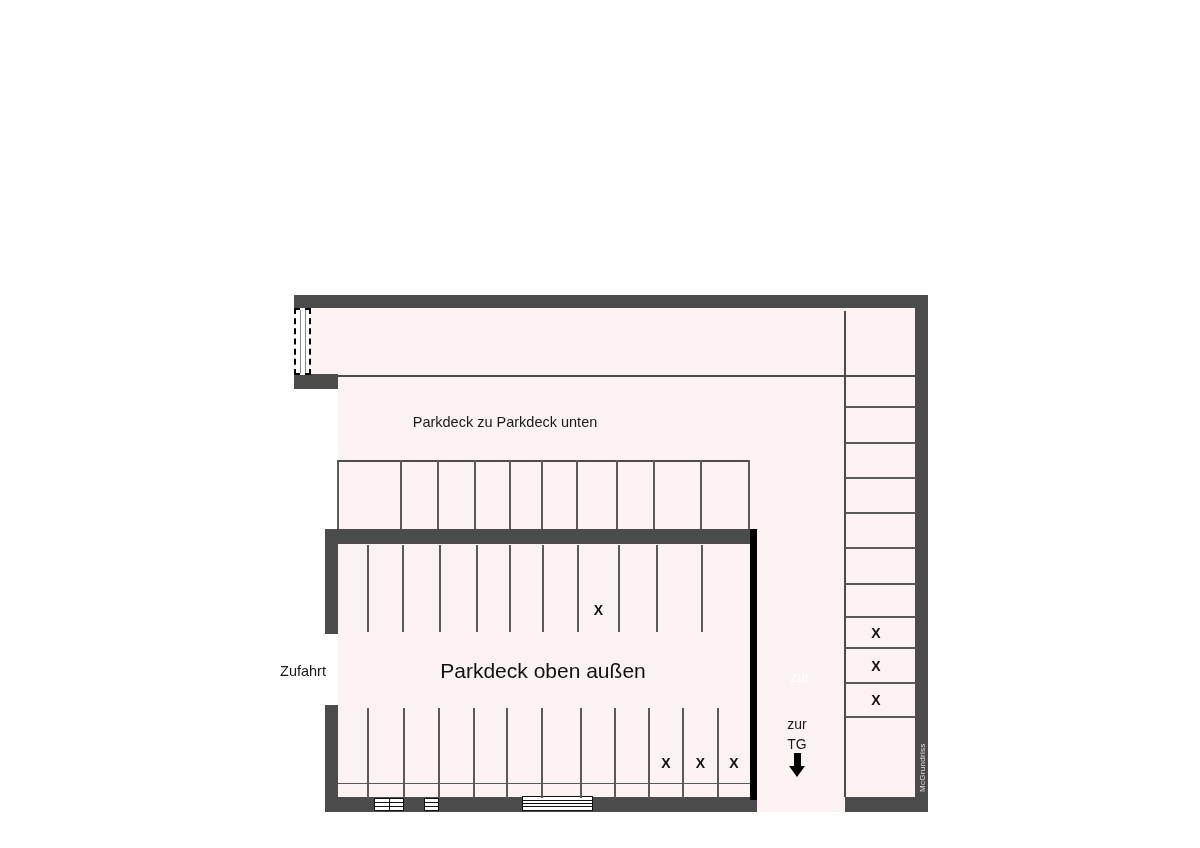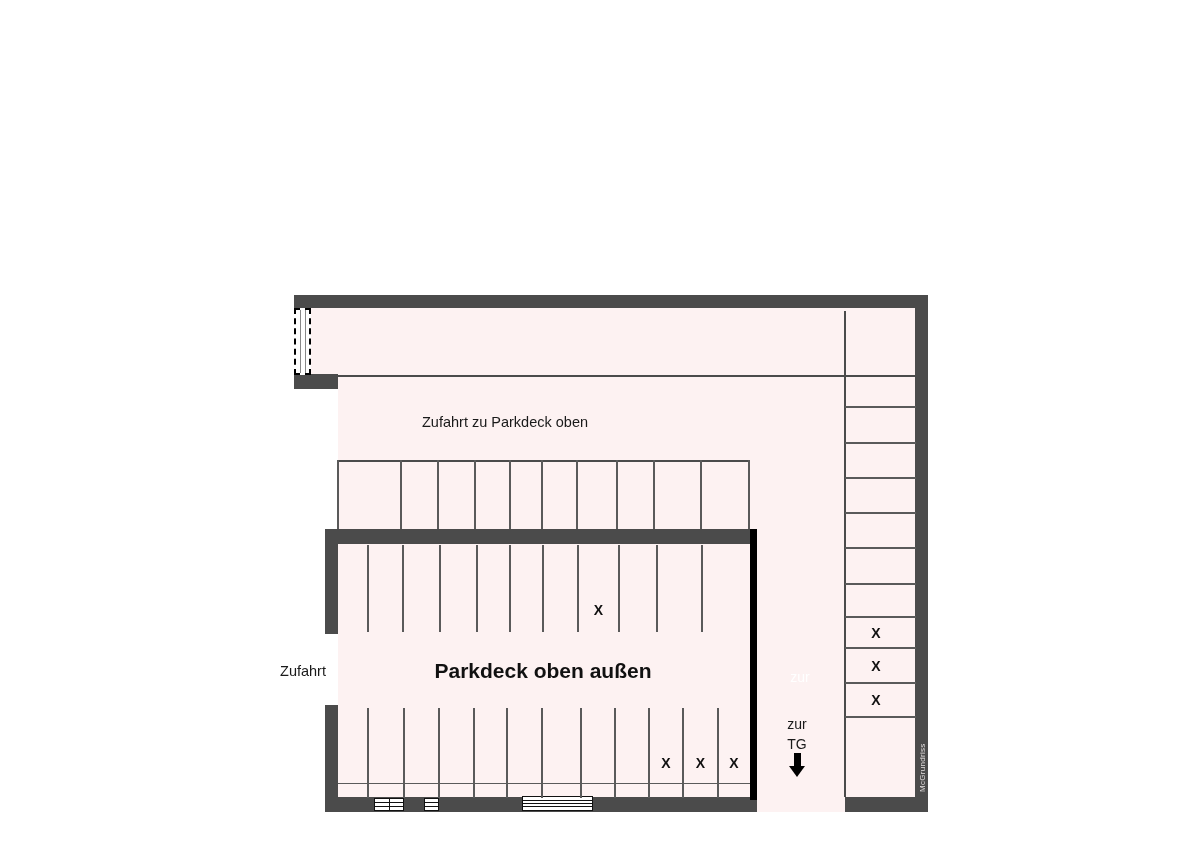--- a/index.html
+++ b/index.html
@@ -54,21 +54,21 @@
   .stair{position:absolute;background:#fff;border:1.5px solid #111;box-sizing:border-box;}
   #stair-1{left:374px;top:798px;width:30px;height:13px;}
   #stair-1-mid{position:absolute;left:13.5px;top:0;bottom:0;width:1.5px;background:#111;}
   #stair-2{left:423.5px;top:798px;width:15px;height:13px;}
   #stair-3{left:522px;top:796px;width:71px;height:15px;}
   .stair-line{position:absolute;left:0;right:0;height:1px;background:#111;}
 
   
   #lane-label{left:505px;top:422px;transform:translate(-50%,-50%);font-size:14.5px;}
   #plan-title{left:543px;top:671px;transform:translate(-50%,-50%);
-              font-size:21px;font-weight:700;color:#111;}
+              font-size:21px;font-weight:400;color:#111;}
   #entrance-label{left:303px;top:671px;transform:translate(-50%,-50%);font-size:14.5px;}
   #ghost-label{left:800px;top:677px;transform:translate(-50%,-50%);font-size:14px;color:#fff;}
   #tg-label{left:797px;top:714px;transform:translateX(-50%);text-align:center;
             font-size:14px;line-height:20px;}
   #arrow-shaft{position:absolute;left:793.5px;top:753px;width:7px;height:15px;background:#000;}
   #arrow-head{position:absolute;left:789px;top:766px;width:0;height:0;
               border-left:8px solid transparent;border-right:8px solid transparent;
               border-top:11px solid #000;}
   #watermark{left:915.5px;top:741px;width:12px;height:53px;display:flex;align-items:center;
              justify-content:center;font-size:8px;color:#e2dede;
@@ -113,21 +113,21 @@
   <div class="stair" id="stair-2">
     <div class="stair-line" style="top:3px"></div>
     <div class="stair-line" style="top:6.5px"></div>
   </div>
   <div class="stair" id="stair-3">
     <div class="stair-line" style="top:2.8px"></div>
     <div class="stair-line" style="top:5.9px"></div>
     <div class="stair-line" style="top:9px"></div>
   </div>
 
-  <div class="label" id="lane-label">Zufahrt zu Parkdeck oben</div>
+  <div class="label" id="lane-label">Parkdeck zu Parkdeck unten</div>
   <div class="label" id="plan-title">Parkdeck oben außen</div>
   <div class="label" id="entrance-label">Zufahrt</div>
   <div class="label" id="ghost-label">zur</div>
   <div class="label" id="tg-label">
     <div>zur</div>
     <div>TG</div>
   </div>
   <div id="arrow-shaft"></div>
   <div id="arrow-head"></div>
   <div class="label" id="watermark">McGrundriss</div>

